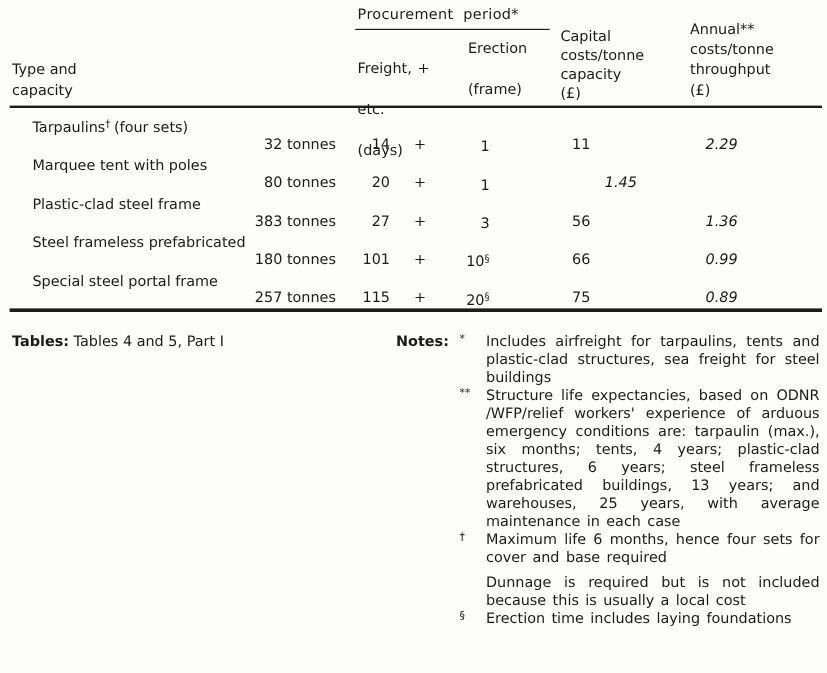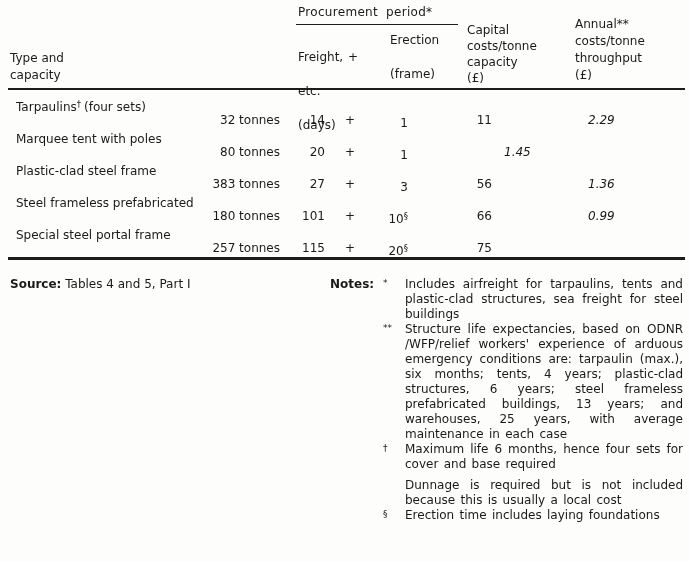--- a/index.html
+++ b/index.html
@@ -18,21 +18,21 @@
   .h-type    { left:10px;  top:50px; }
   .h-proc    { left:298px; top:4px; word-spacing:4px; letter-spacing:0.3px; white-space:nowrap; }
   .h-freight { left:298px; top:32px; width:60px; }
   .h-fline1  { display:flex; justify-content:space-between; }
   .h-erect   { left:390px; top:32px; }
   .h-capital { left:467px; top:22px; line-height:16px; }
   .h-annual  { left:575px; top:16px; }
 
   .tbody { position:absolute; left:0; top:96px; width:689px; }
   .trow  { }
-  .cat   { padding-left:16px; height:16px; line-height:16px; white-space:nowrap; }
+  .cat   { padding-left:27px; height:16px; line-height:16px; white-space:nowrap; }
   .cat-rest { margin-left:3px; }
   .vals  { display:grid; grid-template-columns:270px 45px 50px 33px 84px 1fr;
            padding-left:10px; height:16px; line-height:16px; }
   .capacity  { padding-left:22px;text-align:right; }
   .c-freight { text-align:right; }
   .c-plus    { text-align:center; }
   .c-erect   { text-align:right; }
   .c-capital { text-align:right; }
   .c-annual  { padding-left:96px;font-style:italic; }
   .sup { font-size:8.5px; vertical-align:4px; letter-spacing:0; }
@@ -129,29 +129,30 @@
     </div>
 
     <div class="trow">
       <div class="cat"><span>Special steel portal frame</span><span class="sup"></span><span class="cat-rest"></span></div>
       <div class="vals">
         <span class="capacity">257 tonnes</span>
         <span class="c-freight">115</span>
         <span class="c-plus">+</span>
         <span class="c-erect"><span>20</span><span class="sup">§</span></span>
         <span class="c-capital">75</span>
+        <span class="c-annual">0.89</span>
       </div>
     </div>
 
   </div>
 
   <div class="rule rule-bottom"></div>
 
   <div class="source">
-    <span class="b">Source:</span><span> Tables 4 and 5, Part I</span>
+    <span class="b">Tables:</span><span> Tables 4 and 5, Part I</span>
   </div>
 
   <div class="notes-label b">Notes:</div>
 
   <div class="notes">
     <div class="note">
       <span class="nm">*</span>
       <span class="nt">Includes airfreight for tarpaulins, tents and plastic-clad structures, sea freight for steel buildings</span>
     </div>
     <div class="note">

